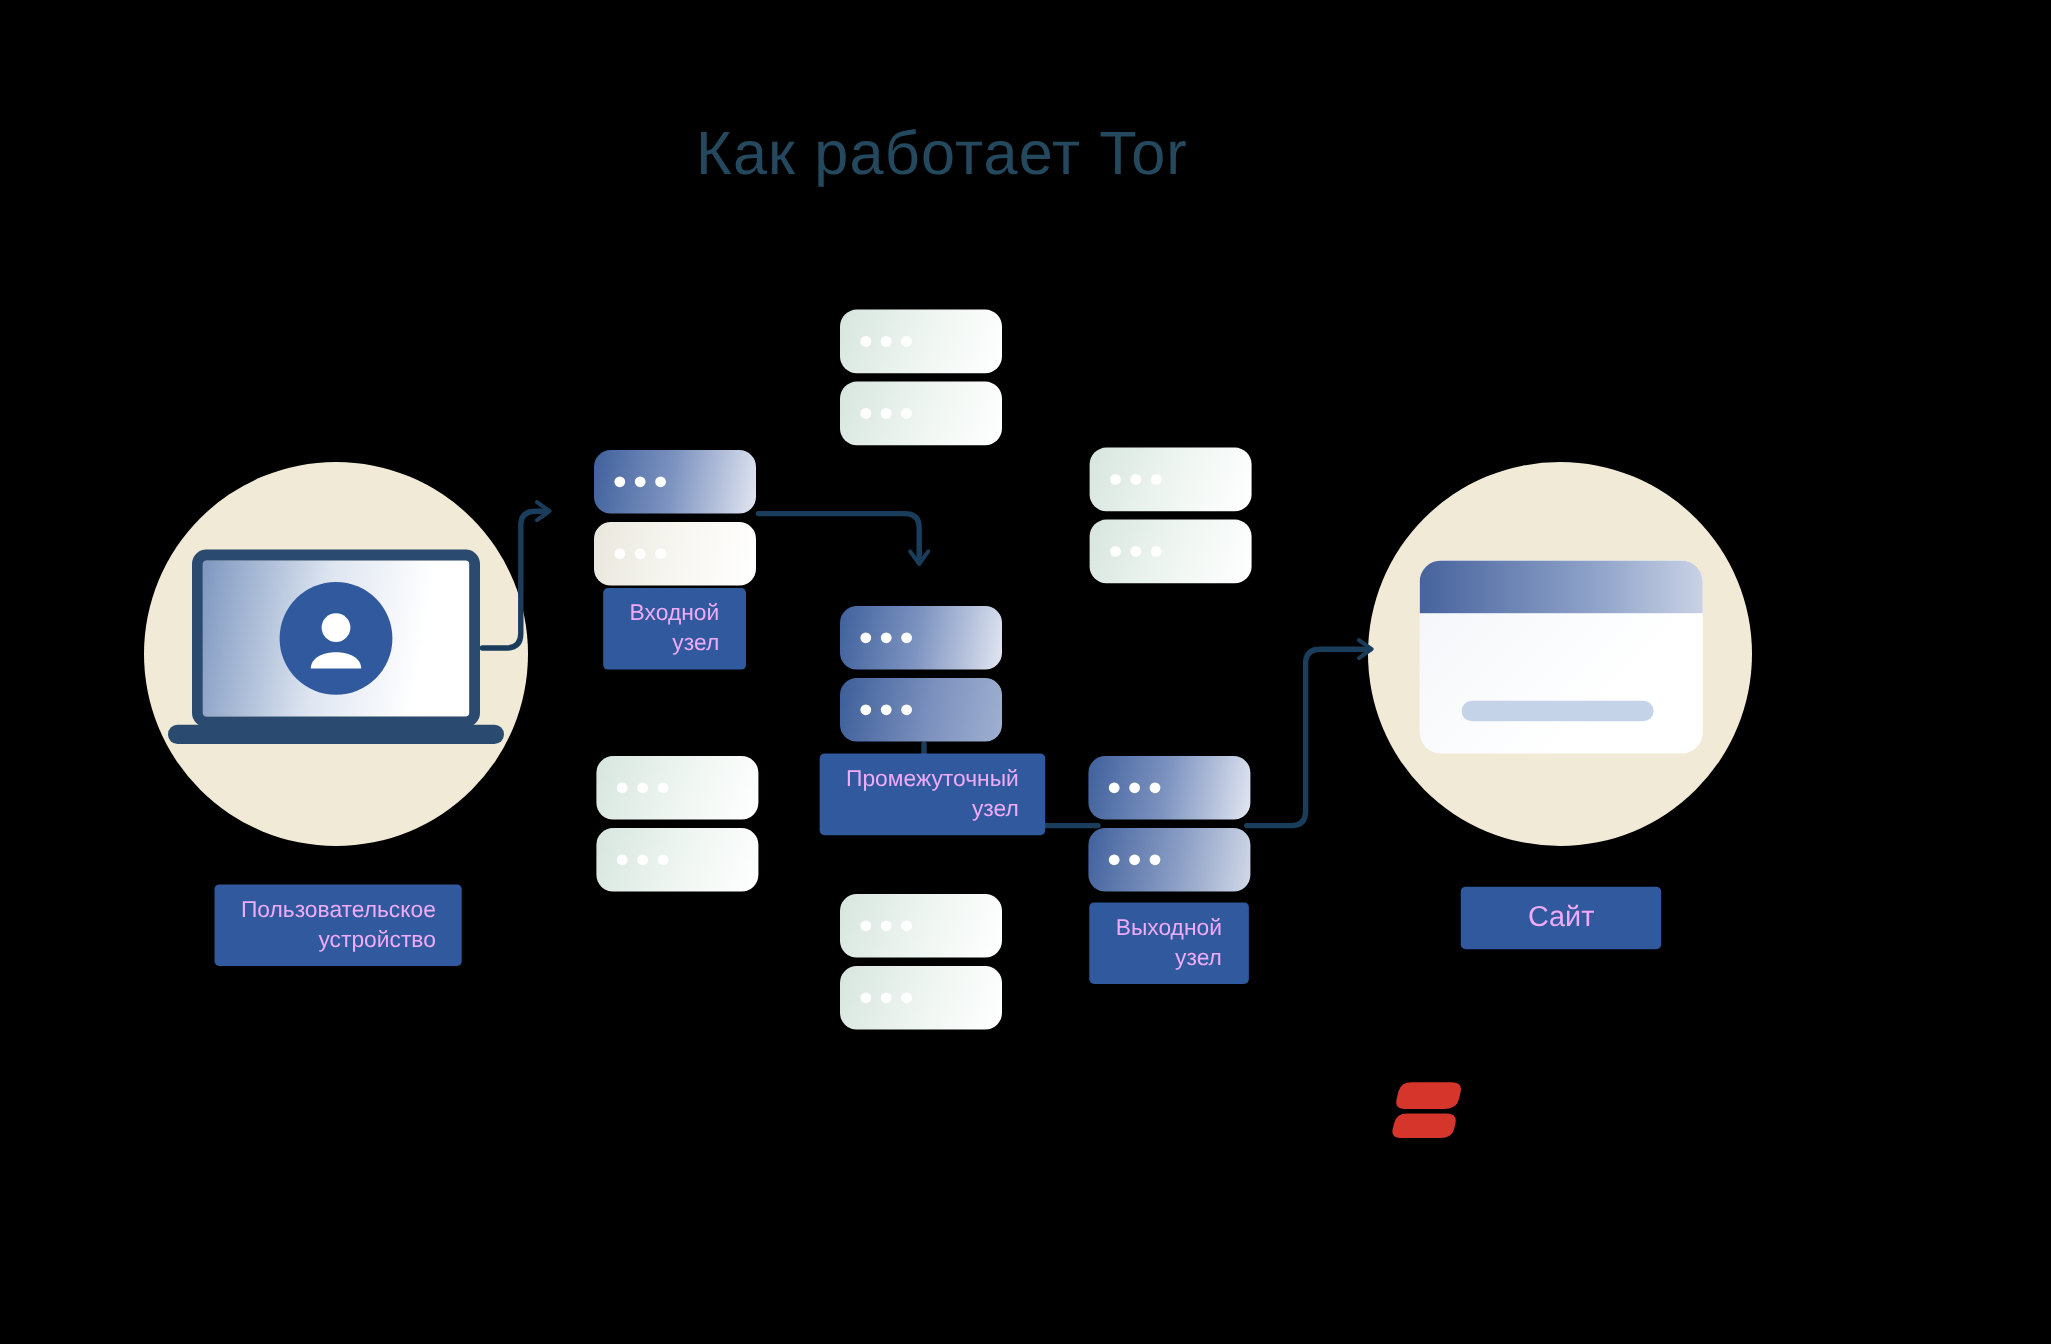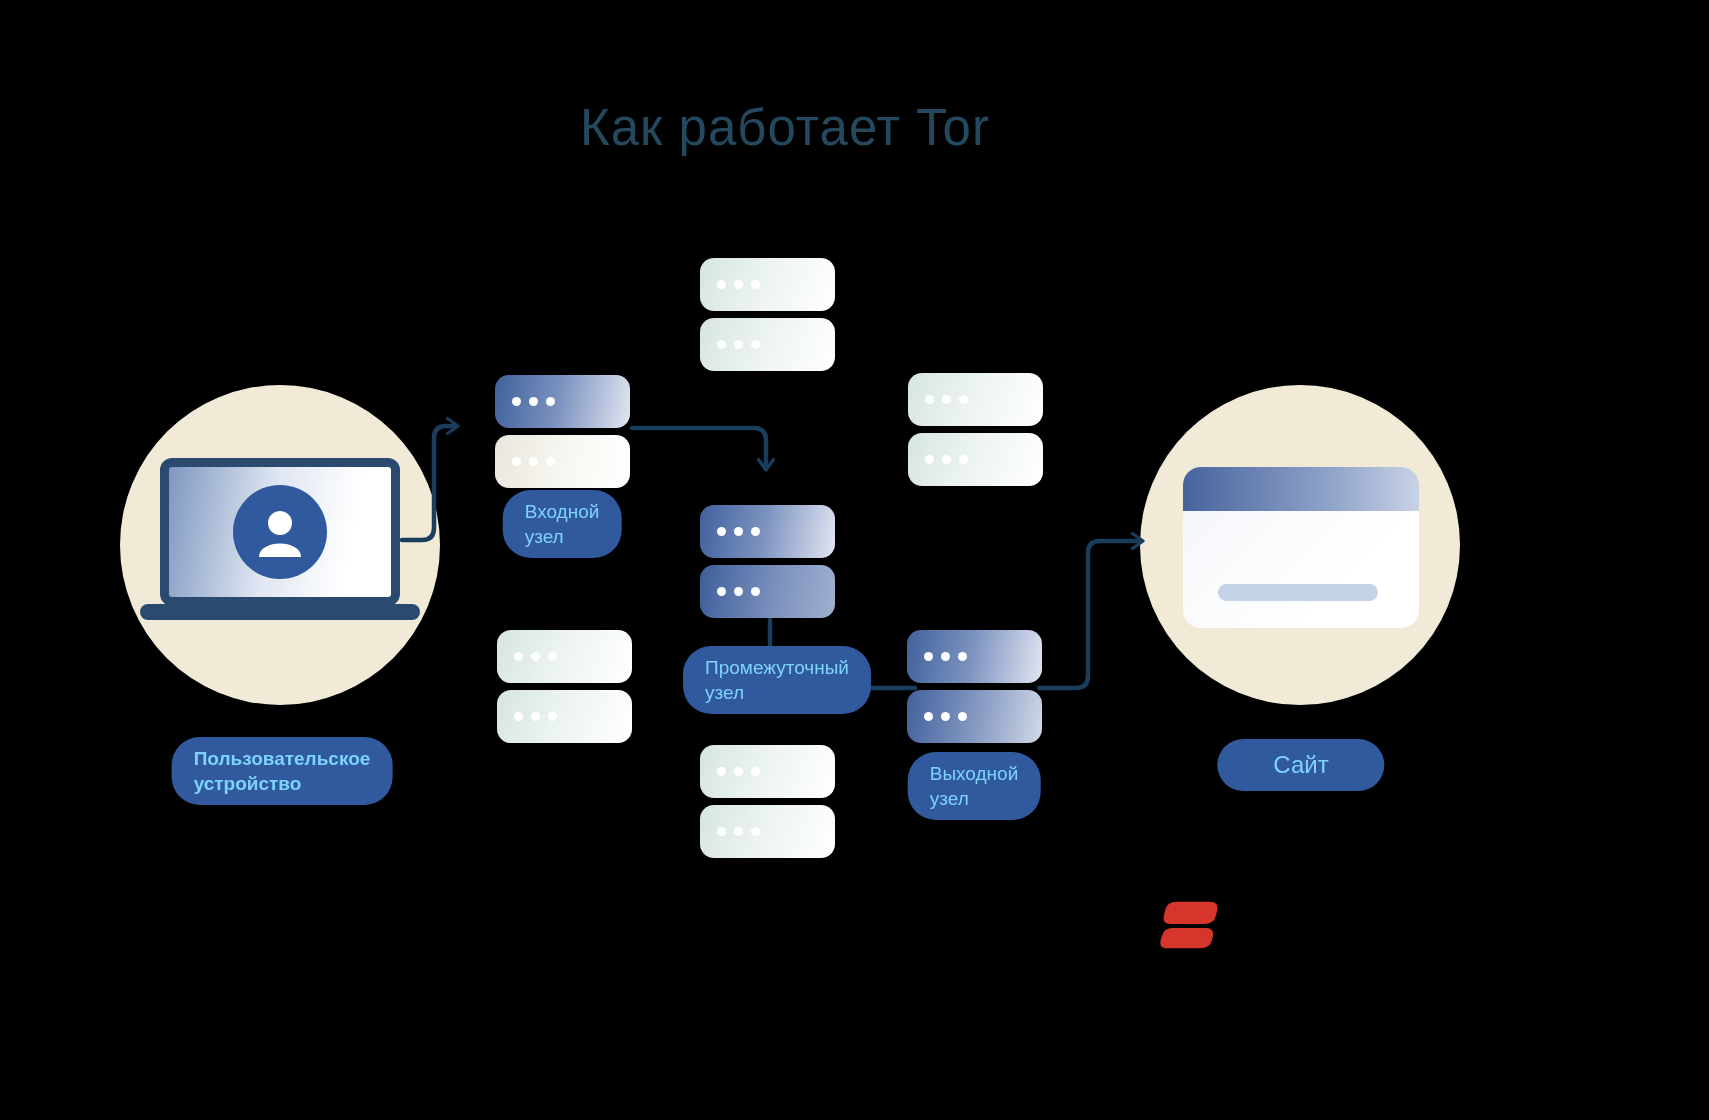--- a/index.html
+++ b/index.html
@@ -27,27 +27,27 @@
 
   #stack-top{left:700px;top:258px;}
   #stack-entry{left:495px;top:375px;}
   #stack-midright{left:908px;top:373px;}
   #stack-middle{left:700px;top:505px;}
   #stack-botleft{left:497px;top:630px;}
   #stack-exit{left:907px;top:630px;}
   #stack-botcenter{left:700px;top:745px;}
 
   
-  .badge{position:absolute;transform:translateX(-50%);background:#30599e;color:#7dd3fc;
-         border-radius:28px;text-align:left;font-size:19px;line-height:1.32;
+  .badge{position:absolute;transform:translateX(-50%);background:#30599e;color:#f0abfc;
+         border-radius:4px;text-align:right;font-size:19px;line-height:1.32;
          padding:9px 22px;z-index:5;white-space:nowrap;}
   .badge span{display:block;}
-  #badge-device{left:282px;top:737px;font-weight:bold;}
+  #badge-device{left:282px;top:737px;}
   #badge-entry{left:562px;top:490px;}
-  #badge-middle{left:777px;top:628px;margin-top:18px;}
+  #badge-middle{left:777px;top:628px;}
   #badge-exit{left:974px;top:752px;}
   #badge-site{left:1301px;top:739px;font-size:24px;padding:10px 56px;}
 
   
   .laptop{position:absolute;left:140px;top:458px;width:280px;z-index:3;}
   .laptop-screen{width:222px;height:130px;margin:0 auto;border:9px solid #2b4a70;border-radius:12px;
                  background:linear-gradient(100deg,#7e97c0 0%,#dfe6f1 45%,#ffffff 80%);
                  display:flex;align-items:center;justify-content:center;}
   .avatar{width:94px;height:94px;border-radius:50%;background:#30599e;display:flex;align-items:center;justify-content:center;}
   .laptop-base{width:280px;height:16px;border-radius:9px;background:#2b4a70;margin-top:-2px;}

